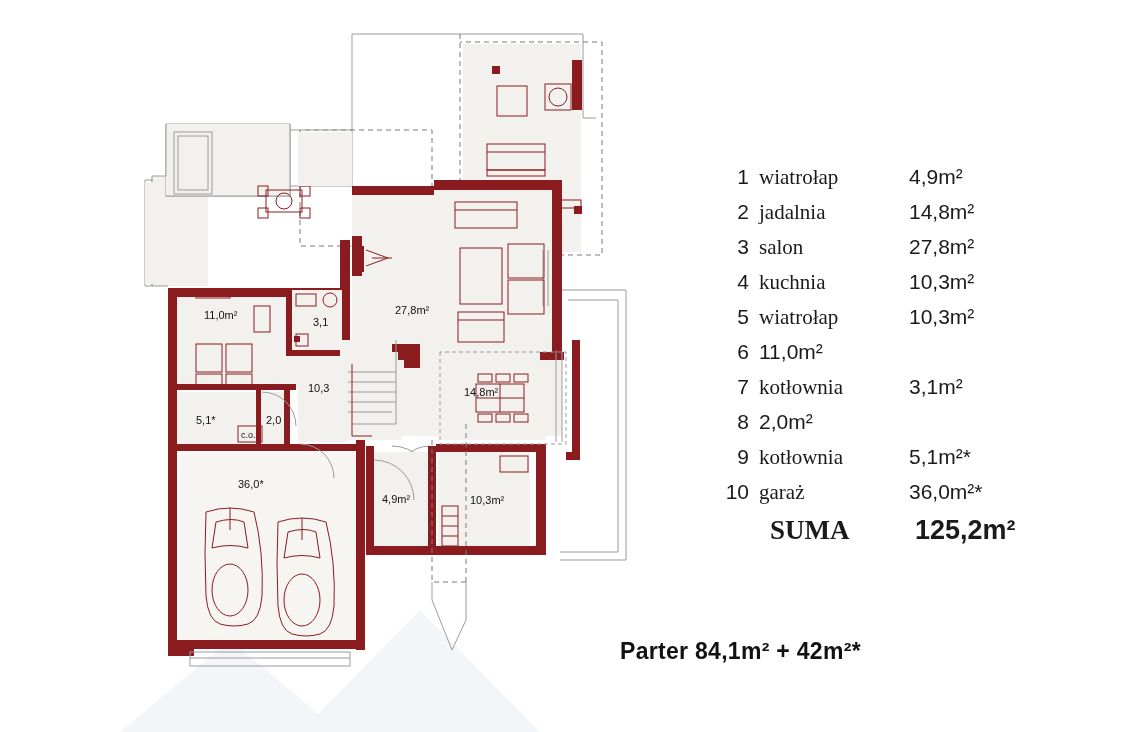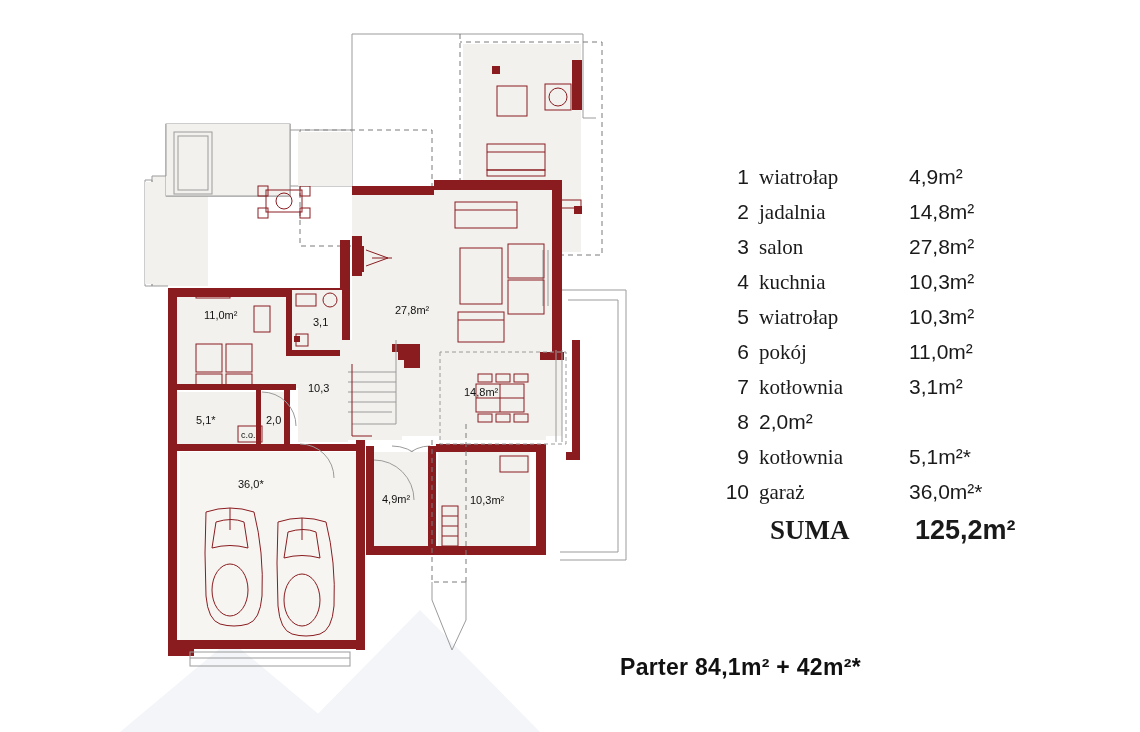--- a/index.html
+++ b/index.html
@@ -49,21 +49,21 @@
   .legend-row.total {
     font-weight: bold;
     font-size: 27px;
   }
   .legend-row.total .legend-name {
     padding-left: 12px;
   }
   #floor-caption {
     position: absolute;
     left: 620px;
-    top: 654px;
+    top: 638px;
     font-size: 23px;
     font-weight: bold;
     color: #111;
     letter-spacing: 0.3px;
   }
   svg { display: block; }
   .wall { fill: #8a1c20; }
   .room-fill { fill: #f2f1ed; }
   .room-fill2 { fill: #f6f5f1; }
   .furn { fill: none; stroke: #8a1c20; stroke-width: 1; }
@@ -324,21 +324,20 @@
     <span class="legend-name">kuchnia</span>
     <span class="legend-area">10,3m²</span>
   </div>
   <div class="legend-row">
     <span class="legend-num">5</span>
     <span class="legend-name">wiatrołap</span>
     <span class="legend-area">10,3m²</span>
   </div>
   <div class="legend-row">
     <span class="legend-num">6</span>
-    <span class="legend-name">pokój</span>
     <span class="legend-area">11,0m²</span>
   </div>
   <div class="legend-row">
     <span class="legend-num">7</span>
     <span class="legend-name">kotłownia</span>
     <span class="legend-area">3,1m²</span>
   </div>
   <div class="legend-row">
     <span class="legend-num">8</span>
     <span class="legend-area">2,0m²</span>

